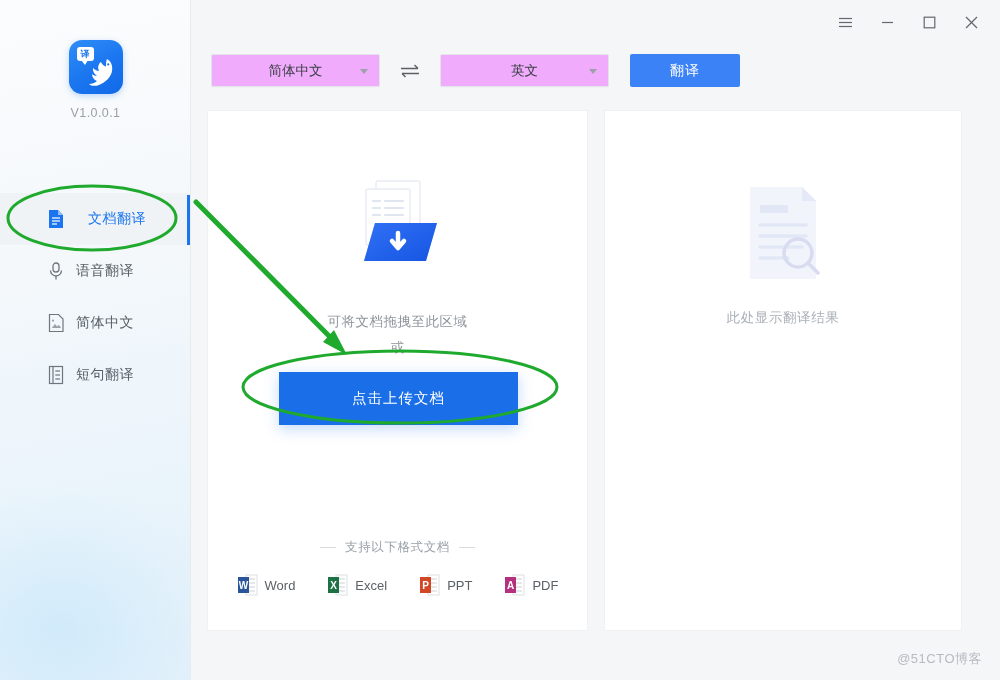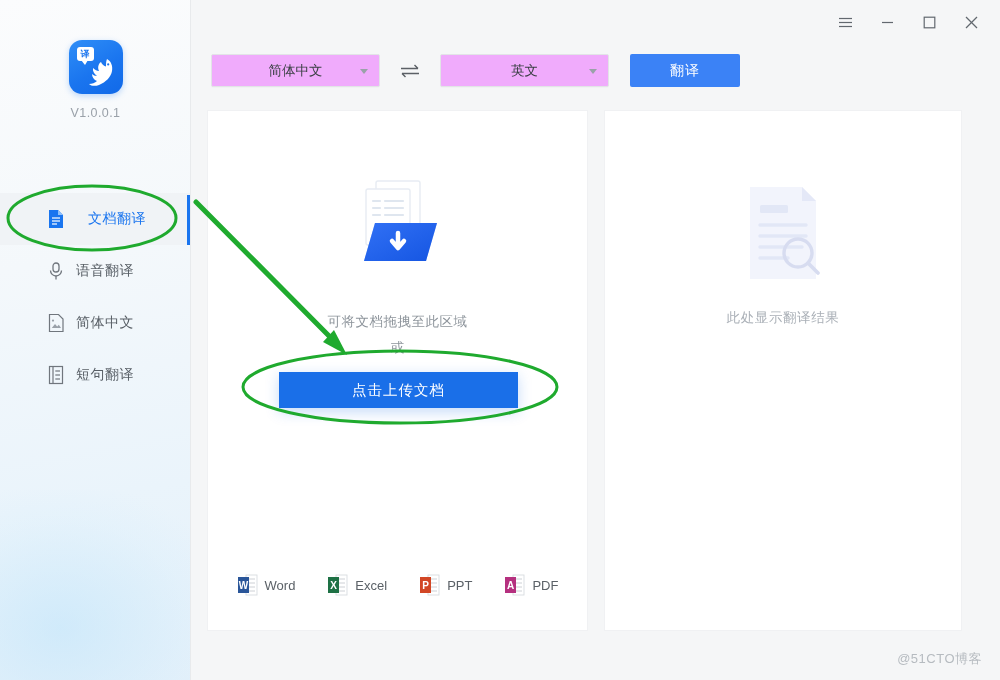--- a/index.html
+++ b/index.html
@@ -161,21 +161,21 @@
     text-align: center;
     font-size: 13.5px; color: #8d949b; letter-spacing: .5px;
   }
   .drop-or {
     position: absolute; left: 0; top: 228px; width: 100%;
     text-align: center;
     font-size: 13.5px; color: #8d949b;
   }
   .upload-btn {
     position: absolute; left: 71px; top: 261px;
-    width: 239px; height: 36px;
+    width: 239px; height: 53px;
     background: #1a6fe8; color: #fff;
     font-size: 14.5px; letter-spacing: 1px;
     display: flex; align-items: center; justify-content: center;
     cursor: pointer;
     box-shadow: 0 4px 14px rgba(26,111,232,.25);
   }
   .fmt-head {
     position: absolute; left: 0; top: 428px; width: 100%;
     display: flex; align-items: center; justify-content: center;
     gap: 9px;
@@ -355,20 +355,25 @@
         </defs>
         <path d="M46 56 v12 M40 64 l6 7 6-7" stroke="#ffffff" stroke-width="4.5" fill="none" stroke-linecap="round" stroke-linejoin="round"></path>
       </svg>
     </div>
 
     <div class="drop-hint">可将文档拖拽至此区域</div>
     <div class="drop-or">或</div>
 
     <div class="upload-btn">点击上传文档</div>
 
+    <div class="fmt-head">
+      <span class="ln"></span>
+      <span class="txt">支持以下格式文档</span>
+      <span class="ln"></span>
+    </div>
 
     <div class="fmt-row">
 
       <div class="fmt-item">
         <svg width="21" height="22" viewBox="0 0 21 22">
           <rect x="9" y="1" width="11" height="20" fill="#ffffff" stroke="#d8dbdf" stroke-width=".9"></rect>
           <g stroke="#c7cbd0" stroke-width=".9">
               <line x1="11" y1="5" x2="18" y2="5"></line>
               <line x1="11" y1="9" x2="18" y2="9"></line>
               <line x1="11" y1="13" x2="18" y2="13"></line>

